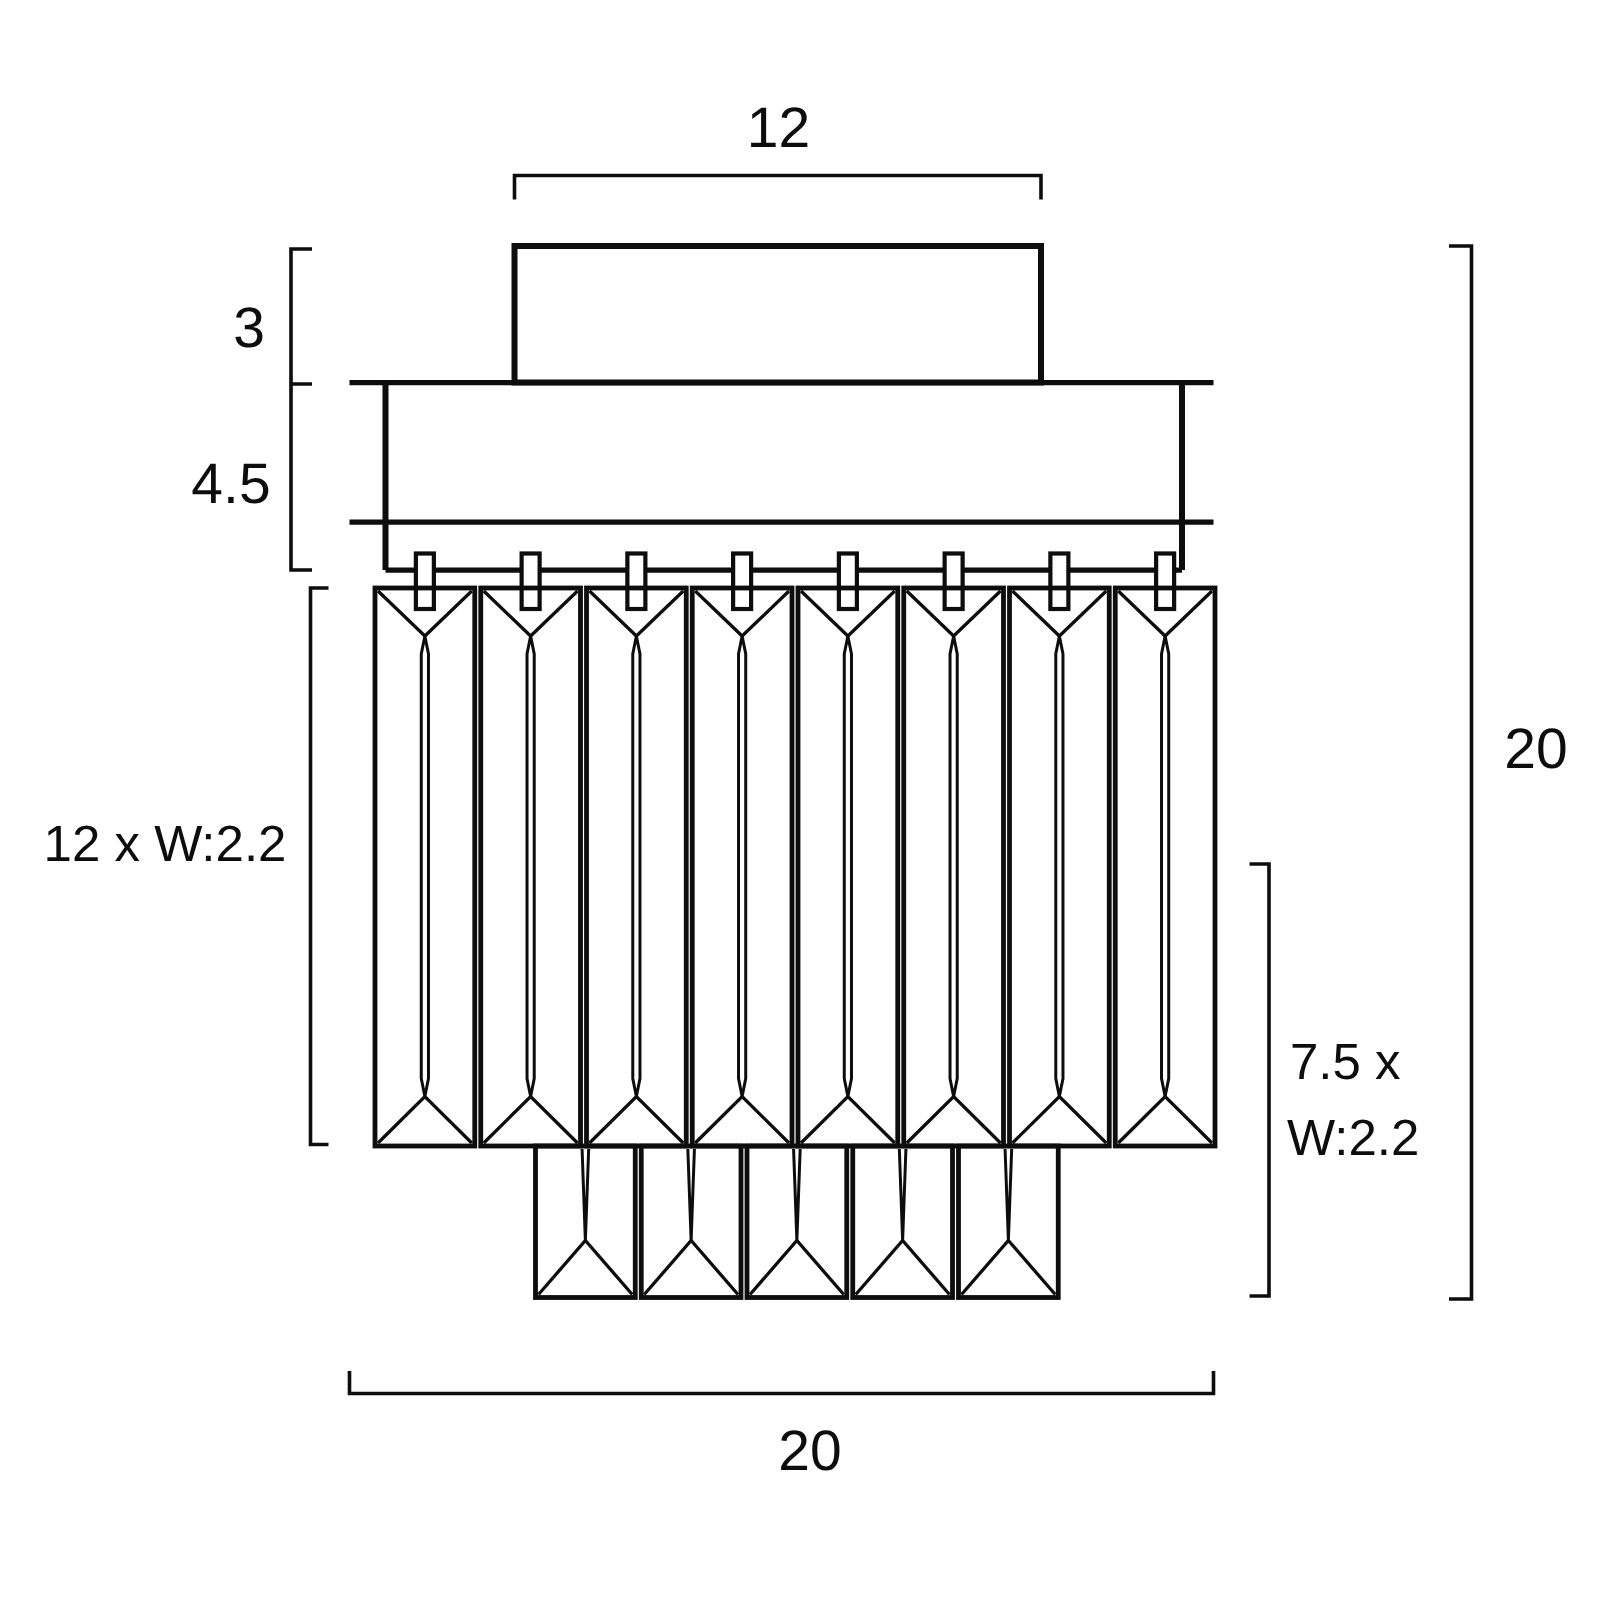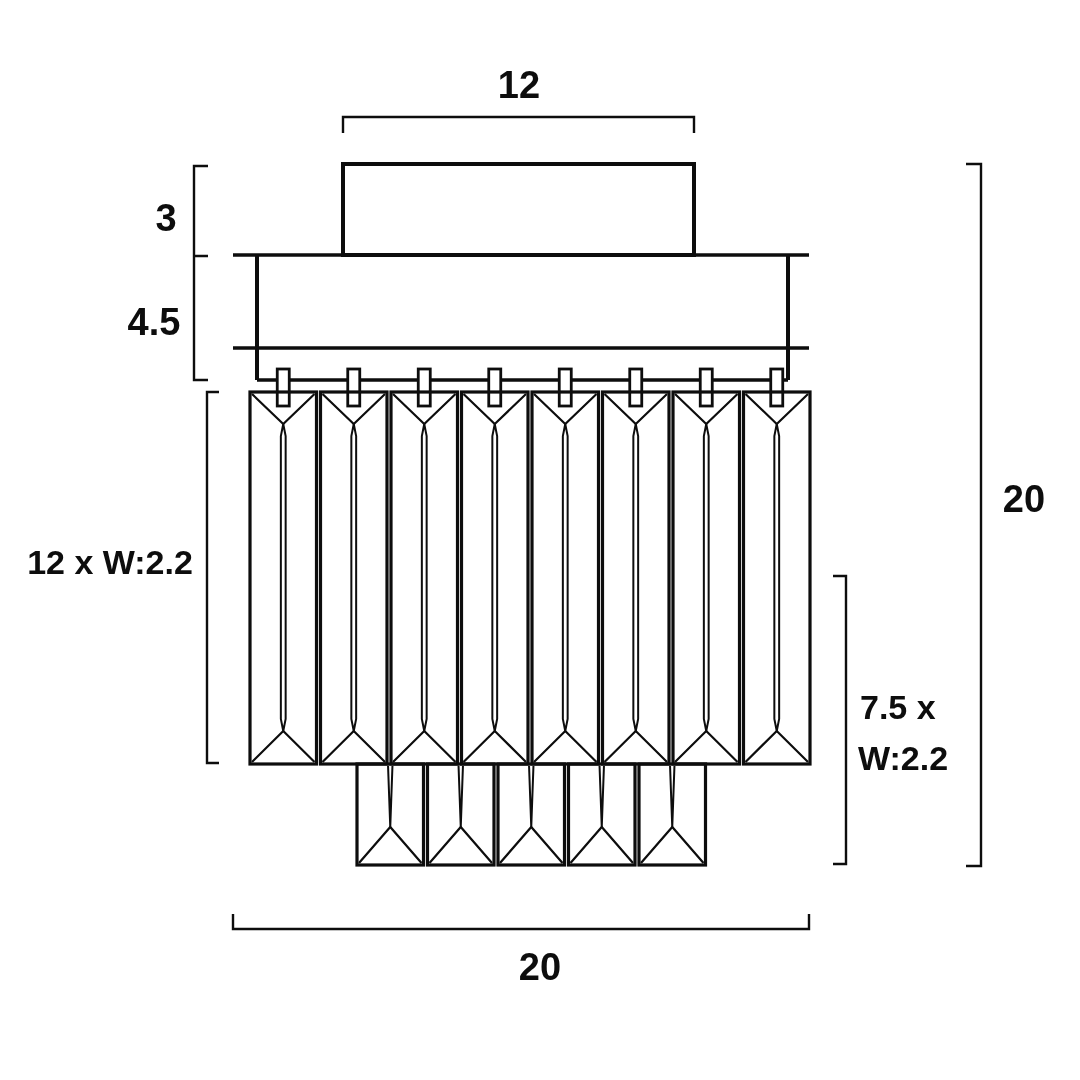--- a/index.html
+++ b/index.html
@@ -6,21 +6,20 @@
     margin: 0;
     padding: 0;
     background: #ffffff;
   }
   .stage {
     position: relative;
     width: 1080px;
     height: 1080px;
     background: #ffffff;
     overflow: hidden;
-    font-weight: bold;
   }
   svg {
     display: block;
   }
   text {
     font-family: "Liberation Sans", "DejaVu Sans", sans-serif;
     fill: #0d0d0d;
   }
   .dim-num  { font-size: 38px; }
   .dim-size { font-size: 34px; }

